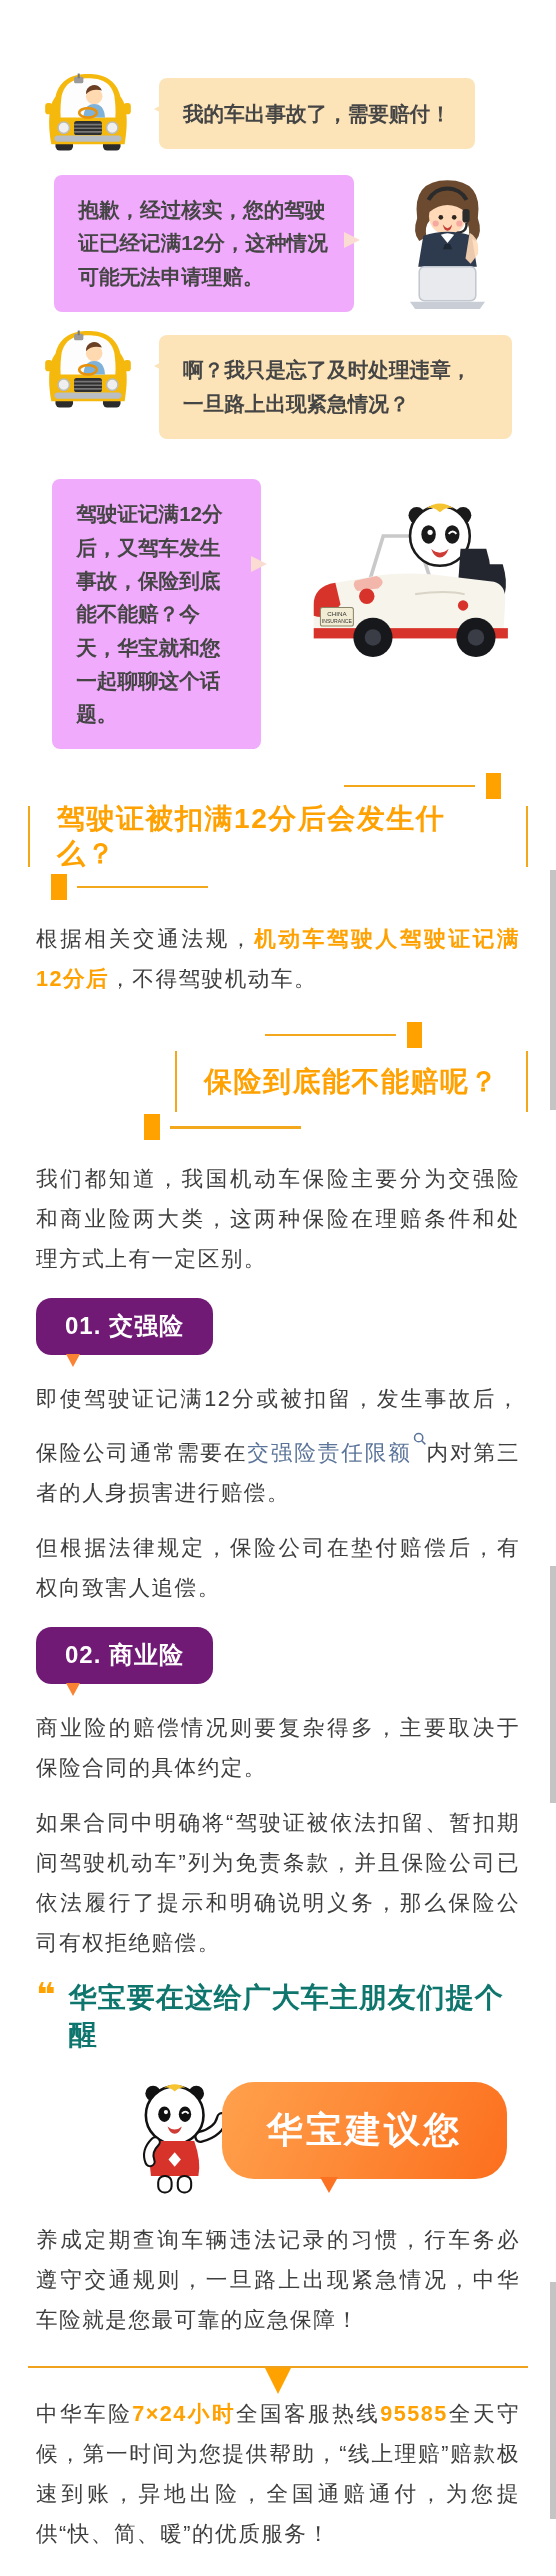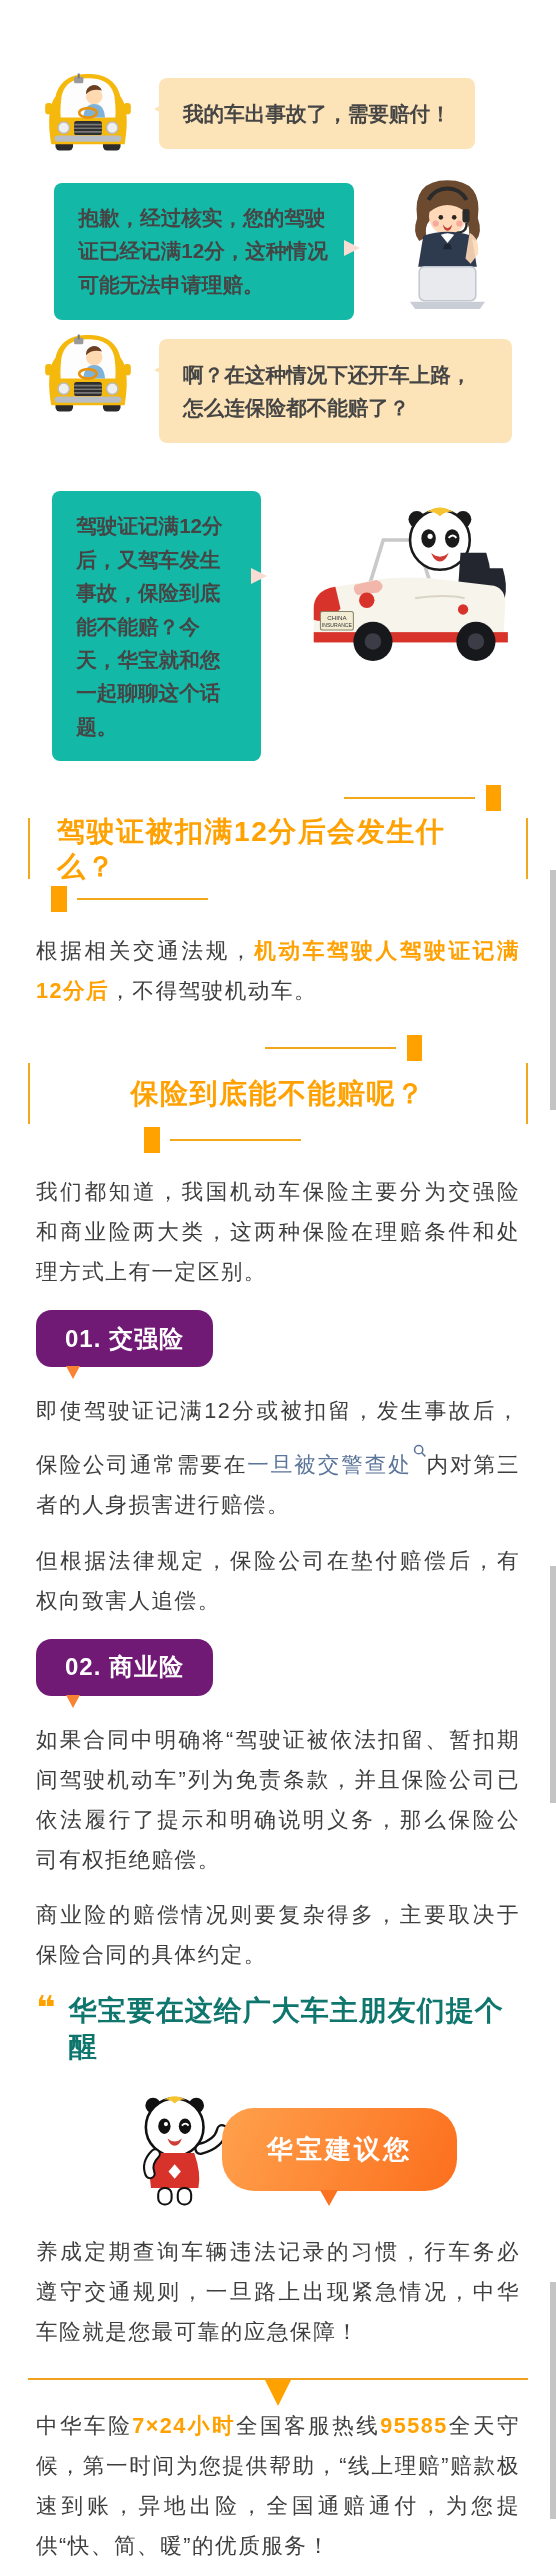--- a/index.html
+++ b/index.html
@@ -7,41 +7,41 @@
         font-family:"Liberation Sans","DejaVu Sans",sans-serif;color:#3e3e3e;}
 
   
   .chat{padding:72px 44px 0;}
   .chat-row{display:flex;align-items:flex-start;}
   .bubble{position:relative;border-radius:8px;padding:18.5px 24px;font-size:20.6px;
           font-weight:700;color:#454545;line-height:1.62;}
   .bubble.yellow{background:#fce4b8;margin-left:27px;max-width:309px;margin-top:6.2px;}
   .bubble.yellow::before{content:'';position:absolute;left:-13.4px;top:23px;
           border:8.2px solid transparent;border-right:15.5px solid #fce4b8;}
-  .bubble.pink{background:#14b8a6;margin-top:8px;}
+  .bubble.pink{background:#f0abfc;}
   .bubble.pink::after{content:'';position:absolute;right:-14.4px;top:57px;
           border:8.2px solid transparent;border-left:16.5px solid #fadcd2;}
   .r2{margin-top:20.6px;padding-left:10.3px;}
   .r2 .bubble{max-width:268px;}
   .r2 .illu{margin-left:29px;margin-top:-5.2px;}
   .r3{margin-top:13.4px;}
   .r4{margin-top:40px;padding-left:8.2px;gap:36px;}
   .r4 .bubble{max-width:289px;}
   .r4 .bubble::after{top:77px;}
   .r4 .illu{margin-left:9.3px;margin-top:8.2px;}
 
   
   .sec-head{margin:23px 28px 18.5px;}
   .deco-top{display:flex;justify-content:flex-end;align-items:center;height:27px;margin-right:27px;}
   .deco-bottom{display:flex;align-items:center;height:27px;margin-left:23px;}
   .hline{width:131px;height:2.1px;background:#f3a71b;}
   .deco-sq{width:15.5px;height:26px;background:#ffa200;}
   .deco-top .deco-sq{margin-left:10.3px;}
   .deco-bottom .hline{margin-left:10.3px;}
-  .title-row{display:flex;justify-content:space-between;align-items:center;gap:27px;margin:2.1px 0;}
+  .title-row{display:flex;justify-content:flex-end;align-items:center;gap:27px;margin:2.1px 0;}
   .vbar{width:2.1px;height:61px;background:#f3a71b;}
   .sec-title{font-size:28px;color:#ffa100;font-weight:700;letter-spacing:1.5px;margin:0;line-height:1.25;}
   .sec-head.alt .deco-top{margin-right:106px;}
   .sec-head.alt .deco-bottom{margin-left:116px;}
 
   
   .content{padding:0 36px;}
   p.body{font-size:21.6px;line-height:1.85;letter-spacing:1.5px;text-align:justify;
          margin:0 0 15.5px;color:#3e3e3e;}
   .hl{color:#ffa100;font-weight:700;}
@@ -55,21 +55,21 @@
          border:7.7px solid transparent;border-top:13.4px solid #f98332;}
 
   
   .quote-head{display:flex;align-items:flex-start;gap:13.4px;margin:5.2px 0 14.4px;}
   .quote-mark{color:#ffa200;font-size:33px;line-height:1;font-weight:700;flex:none;}
   .quote-title{color:#0f766e;font-size:28px;font-weight:700;letter-spacing:1px;line-height:1.3;padding-top:2.1px;}
 
   
   .advice-row{display:flex;align-items:flex-end;padding-left:124px;margin:20.6px 0 23px;}
   .advice-bubble{position:relative;margin-left:-8.2px;margin-bottom:17.5px;
-        background:linear-gradient(115deg,#ffa14d 0%,#fc6f1d 100%);color:#fff;font-size:26px;
+        background:linear-gradient(115deg,#ffa14d 0%,#fc6f1d 100%);color:#fff;font-size:36px;
         font-weight:700;letter-spacing:3.1px;padding:24px 45px;border-radius:32px;}
   .advice-bubble::after{content:'';position:absolute;left:98px;top:98%;
         border:9.3px solid transparent;border-top:16.5px solid #fb7322;}
 
   
   .divider{position:relative;margin:26px 28px;height:2.6px;background:#f1a21c;}
   .divider::after{content:'';position:absolute;left:50%;transform:translateX(-50%);top:2.6px;
         border-left:13px solid transparent;border-right:13px solid transparent;
         border-top:26px solid #ffa200;width:0;height:0;}
 
@@ -157,21 +157,21 @@
           <rect x="2" y="60" width="14" height="22" rx="6" fill="#f5b80c"></rect>
           <rect x="154" y="60" width="14" height="22" rx="6" fill="#f5b80c"></rect>
           <circle cx="38" cy="108" r="11" fill="#efefef" stroke="#bbb" stroke-width="3"></circle>
           <circle cx="132" cy="108" r="11" fill="#efefef" stroke="#bbb" stroke-width="3"></circle>
           <rect x="58" y="95" width="54" height="27" rx="5" fill="#2f2f2f"></rect>
           <path d="M58 102 h54 M58 109 h54 M58 116 h54" stroke="#777" stroke-width="3"></path>
           <rect x="20" y="123" width="130" height="12" rx="6" fill="#b9bdc4"></rect>
         </svg>
       </span>
       <div class="bubble yellow">
-        <span>啊？在这种情况下还开车上路，怎么连保险都不能赔了？</span>
+        <span>啊？我只是忘了及时处理违章，一旦路上出现紧急情况？</span>
       </div>
     </div>
 
     <div class="chat-row r4">
       <div class="bubble pink">
         <span>驾驶证记满12分后，又驾车发生事故，保险到底能不能赔？今天，华宝就和您一起聊聊这个话题。</span>
       </div>
       <span class="illu">
         <svg width="206" height="170" viewBox="0 0 400 330">
           <path d="M150 95 L215 95 L248 200 L118 200 Z" fill="#ffffff" stroke="#c9c9c9" stroke-width="7"></path>
@@ -244,33 +244,33 @@
   </div>
 
   <div class="content">
     <p class="body">我们都知道，我国机动车保险主要分为交强险和商业险两大类，这两种保险在理赔条件和处理方式上有一定区别。</p>
 
     <div class="badge">
       <span>01. 交强险</span>
     </div>
 
     <p class="body">
-      <span>即使驾驶证记满12分或被扣留，发生事故后，保险公司通常需要在</span><a class="inline-link" href="#"><span>一旦被交警查处</span><span class="mag"><svg width="13.4" height="13.4" viewBox="0 0 26 26">
+      <span>即使驾驶证记满12分或被扣留，发生事故后，保险公司通常需要在</span><a class="inline-link" href="#"><span>交强险责任限额</span><span class="mag"><svg width="13.4" height="13.4" viewBox="0 0 26 26">
               <circle cx="11" cy="11" r="8" fill="none" stroke="#5b7499" stroke-width="3"></circle>
               <line x1="17" y1="17" x2="24" y2="24" stroke="#5b7499" stroke-width="3"></line>
             </svg></span></a><span>内对第三者的人身损害进行赔偿。</span>
     </p>
     <p class="body">但根据法律规定，保险公司在垫付赔偿后，有权向致害人追偿。</p>
 
     <div class="badge">
       <span>02. 商业险</span>
     </div>
 
+    <p class="body">商业险的赔偿情况则要复杂得多，主要取决于保险合同的具体约定。</p>
     <p class="body">如果合同中明确将“驾驶证被依法扣留、暂扣期间驾驶机动车”列为免责条款，并且保险公司已依法履行了提示和明确说明义务，那么保险公司有权拒绝赔偿。</p>
-    <p class="body">商业险的赔偿情况则要复杂得多，主要取决于保险合同的具体约定。</p>
 
     
     <div class="quote-head">
       <span class="quote-mark">❝</span>
       <span class="quote-title">华宝要在这给广大车主朋友们提个醒</span>
     </div>
   </div>
 
   <div class="advice-row">
     <span>

